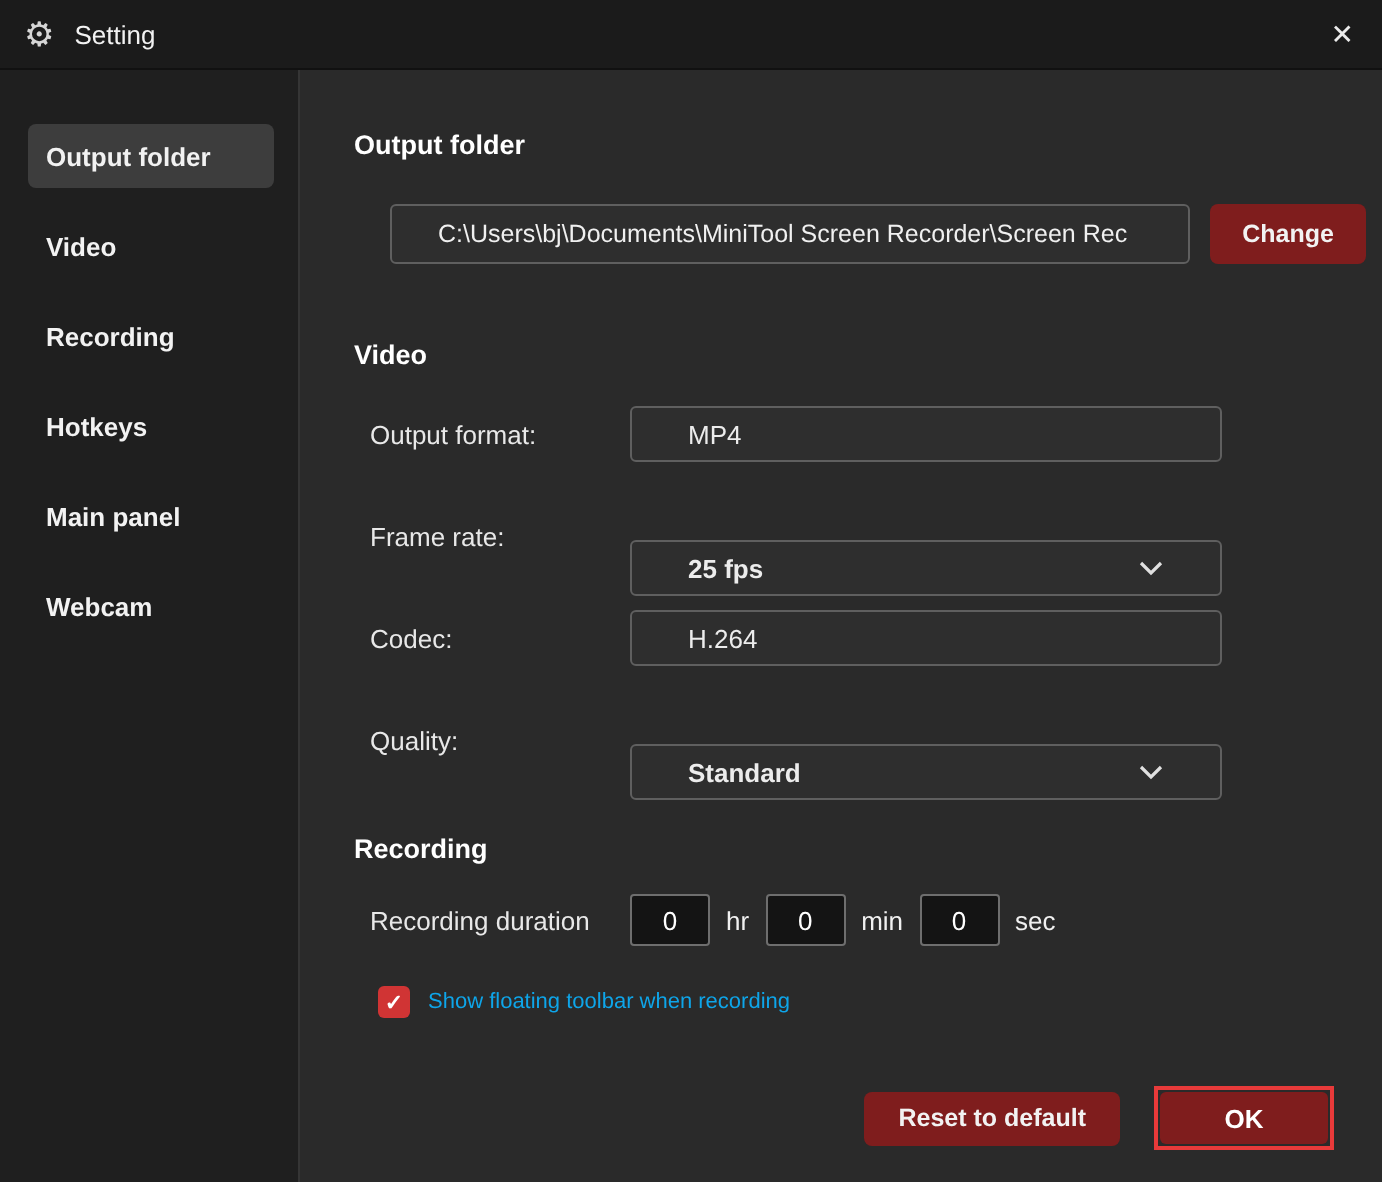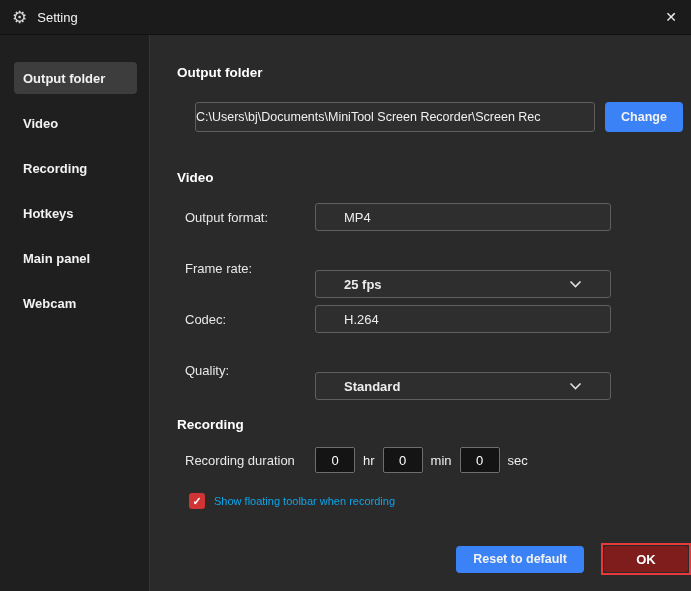--- a/index.html
+++ b/index.html
@@ -50,28 +50,28 @@
   
   .path-row { display:flex; align-items:center; margin:22px 0 0 18px; }
   .path-input {
     width:400px; height:30px;
     background:#2e2e2e;
     border:1px solid #5f5f5f;
     border-radius:3px;
     color:#f0f0f0;
     font-family:"Liberation Sans", sans-serif;
     font-size:12.5px;
-    padding:0 0;
+    padding:0 23px;
     white-space:nowrap; overflow:hidden;
   }
   .btn {
     font-family:"Liberation Sans", sans-serif;
     font-weight:bold; font-size:12.5px;
     color:#f2f2f2;
-    background:#3b82f6;
+    background:#7f1d1d;
     border:none; border-radius:4px;
     cursor:default;
   }
   .change-btn { width:78px; height:30px; margin-left:10px; }
 
   .video-title { margin-top:38px; }
 
   .form-row { display:flex; align-items:center; margin-left:8px; height:28px; }
   .form-row.first { margin-top:18px; }
   .form-row.next { margin-top:23px; }
@@ -108,21 +108,21 @@
     width:16px; height:16px;
     background:#d03434;
     border-radius:3px;
     display:flex; align-items:center; justify-content:center;
     color:#ffffff; font-size:11px; font-weight:bold;
     cursor:default;
   }
   .checkbox-label { margin-left:9px; font-size:11px; color:#0ea5e9;text-align:right; }
 
   .footer {
-    position:absolute; right:8px; bottom:16px;
+    position:absolute; right:32px; bottom:16px;
     display:flex; align-items:center;
   }
   .reset-btn { height:27px; padding:0 17px; font-weight:bold; }
   .ok-outline {
     margin-left:17px;
     border:2px solid #e83a3a;
     padding:1px;
     display:inline-flex;
   }
   .ok-btn {

